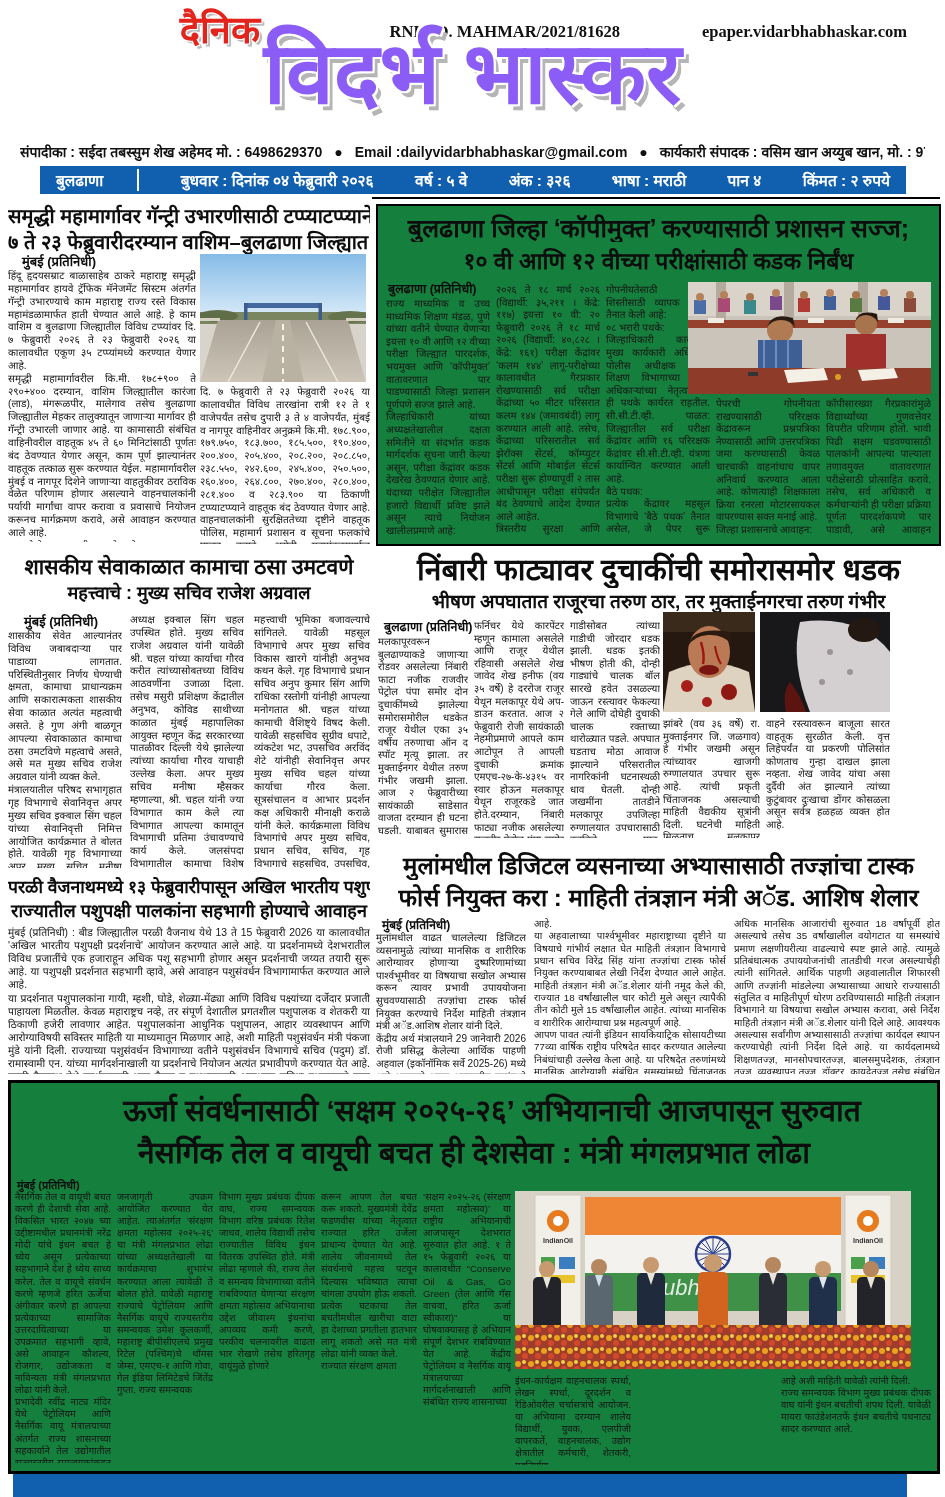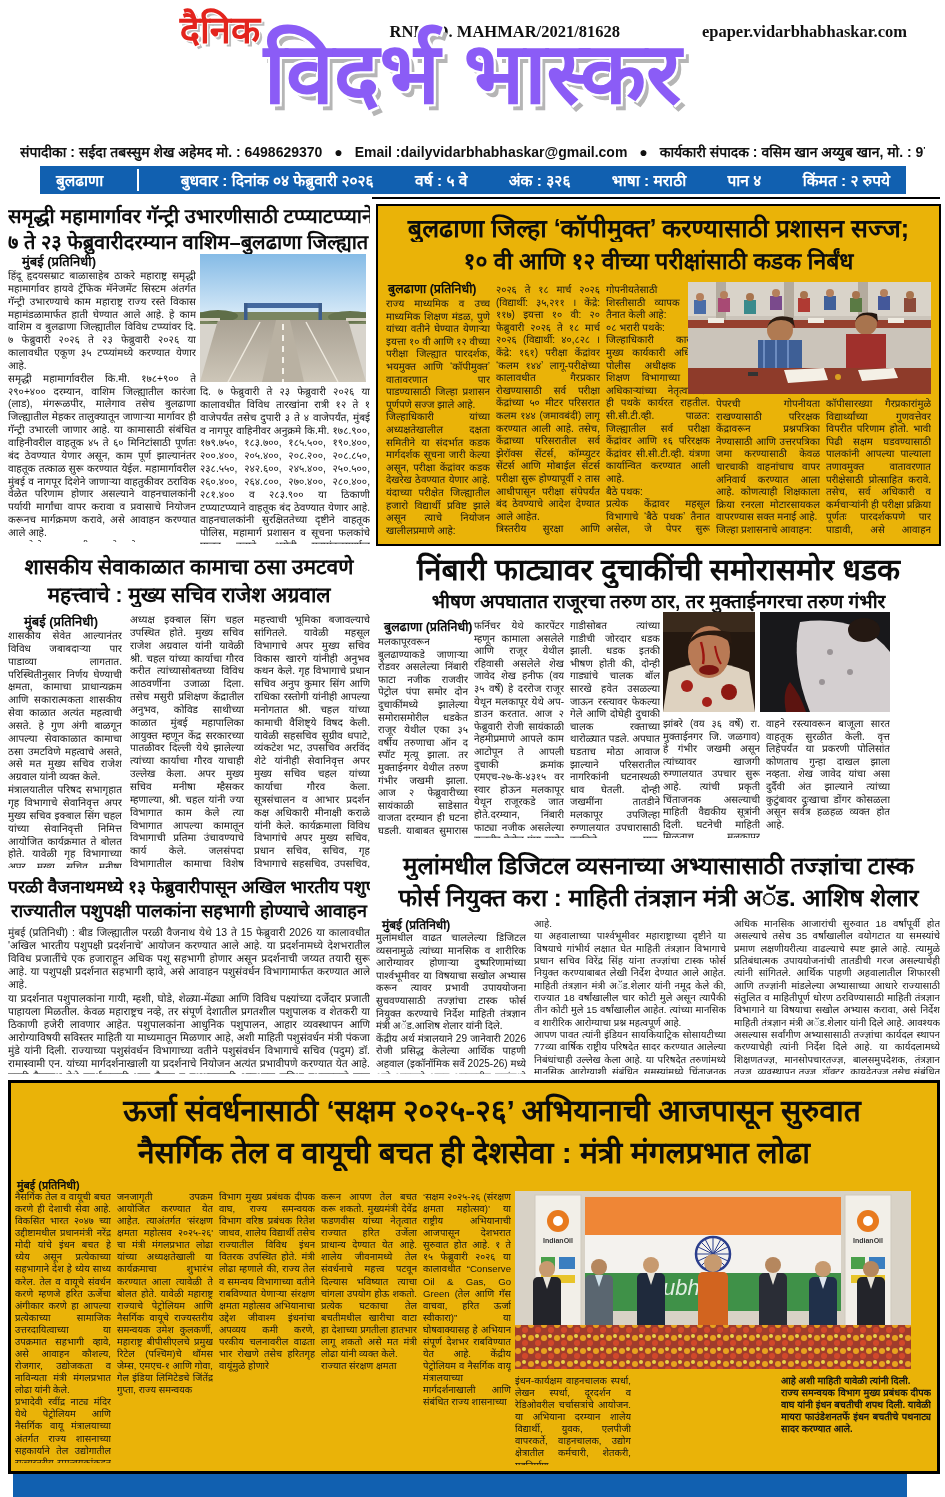--- a/index.html
+++ b/index.html
@@ -4,21 +4,21 @@
 <style>
   html,body{margin:0;padding:0;background:#e9e9e9;}
   .page{position:relative;width:945px;height:1497px;margin:0 auto;background:#ffffff;
         font-family:"Liberation Sans","DejaVu Sans",sans-serif;overflow:hidden;color:#141414;}
   .abs{position:absolute;}
   .hl{font-weight:bold;color:#0d0d0d;text-align:center;white-space:nowrap;overflow:hidden;}
   .col{text-align:justify;white-space:pre-line;overflow:hidden;color:#151515;line-height:1.26;}
   .byline{font-weight:bold;color:#0d0d0d;white-space:nowrap;}
   .photo{overflow:hidden;background:#d8d4cc;}
   .photo svg{display:block;width:100%;height:100%;}
-  .boxed{border:2px solid #000;background:#eab308;}
+  .boxed{border:2px solid #000;background:#15803d;}
   .masthead-title{color:#8b5cf6;font-weight:bold;text-align:center;line-height:1;
      text-shadow:-2px -2px 0 #fff,2px -2px 0 #fff,-2px 2px 0 #fff,2px 2px 0 #fff,5px 6px 0 #b5b5b5;}
   .masthead-tag{color:#e3241d;font-weight:bold;text-align:center;
      text-shadow:-1px -1px 0 #fff,1px -1px 0 #fff,-1px 1px 0 #fff,1px 1px 0 #fff,3px 3px 0 #bdbdbd;}
   .rni{font-weight:bold;color:#111;font-size:16.5px;font-family:"Liberation Serif","DejaVu Serif",serif;}
   .contact{font-weight:bold;font-size:14px;color:#111;text-align:center;white-space:nowrap;overflow:hidden;}
   .infobar{display:flex;align-items:center;color:#fff;font-weight:bold;font-size:15.5px;
      padding:0 16px;box-sizing:border-box;}
   .infobar .item{white-space:nowrap;}
   .rule{background:#000;}
@@ -164,21 +164,21 @@
         <circle cx="150" cy="95" r="3" fill="#d8a020"></circle>
       </svg>
     </div>
     <div class="abs col" style="left:338px;top:192px;width:104px;height:138px;font-size:10px;">पेपरची गोपनीयता राखण्यासाठी परिरक्षक केंद्रावरून प्रश्नपत्रिका नेण्यासाठी आणि उत्तरपत्रिका जमा करण्यासाठी केवळ चारचाकी वाहनांचाच वापर अनिवार्य करण्यात आला आहे. कोणत्याही शिक्षकाला क्रिया रनरला मोटारसायकल वापरण्यास सक्त मनाई आहे.
 जिल्हा प्रशासनाचे आवाहन:</div>
     <div class="abs col" style="left:448px;top:192px;width:105px;height:138px;font-size:10px;">कॉपीसारख्या गैरप्रकारांमुळे विद्यार्थ्यांच्या गुणवत्तेवर विपरीत परिणाम होतो. भावी पिढी सक्षम घडवण्यासाठी पालकांनी आपल्या पाल्याला तणावमुक्त वातावरणात परीक्षेसाठी प्रोत्साहित करावे. तसेच, सर्व अधिकारी व कर्मचाऱ्यांनी ही परीक्षा प्रक्रिया पूर्णतः पारदर्शकपणे पार पाडावी, असे आवाहन जिल्हाधिकारी व दक्षता समितीने केले आहे.</div>
   </div>
 
   <div class="abs" style="left:8px;top:552px;width:362px;height:316px;">
     <div class="abs hl" style="left:0;top:0;width:362px;font-size:21px;height:27px;">शासकीय सेवाकाळात कामाचा ठसा उमटवणे</div>
-    <div class="abs hl" style="left:0;top:28px;width:362px;font-size:21px;height:27px;">महत्त्वाचे : मुख्य सचिव राजेश अग्रवाल</div>
+    <div class="abs hl" style="left:0;top:28px;width:362px;font-size:18px;height:27px;">महत्त्वाचे : मुख्य सचिव राजेश अग्रवाल</div>
     <div class="abs byline" style="left:16px;top:60px;font-size:13px;">मुंबई (प्रतिनिधी)</div>
     <div class="abs col" style="left:0;top:78px;width:114px;height:238px;font-size:10.2px;">शासकीय सेवेत आल्यानंतर विविध जबाबदाऱ्या पार पाडाव्या लागतात. परिस्थितीनुसार निर्णय घेण्याची क्षमता, कामाचा प्राधान्यक्रम आणि सकारात्मकता शासकीय सेवा काळात अत्यंत महत्वाची असते. हे गुण अंगी बाळगून आपल्या सेवाकाळात कामाचा ठसा उमटविणे महत्वाचे असते, असे मत मुख्य सचिव राजेश अग्रवाल यांनी व्यक्त केले.
 मंत्रालयातील परिषद सभागृहात गृह विभागाचे सेवानिवृत्त अपर मुख्य सचिव इक्बाल सिंग चहल यांच्या सेवानिवृत्ती निमित्त आयोजित कार्यक्रमात ते बोलत होते. यावेळी गृह विभागाच्या अपर मुख्य सचिव मनीषा म्हैसकर, सेवानिवृत्त अपर मुख्य सचिव तथा मुंबई पोलीस हाऊसिंग टाऊनशिपचे</div>
     <div class="abs col" style="left:122px;top:62px;width:114px;height:254px;font-size:10.2px;">अध्यक्ष इक्बाल सिंग चहल उपस्थित होते. मुख्य सचिव राजेश अग्रवाल यांनी यावेळी श्री. चहल यांच्या कार्याचा गौरव करीत त्यांच्यासोबतच्या विविध आठवणींना उजाळा दिला. तसेच मसुरी प्रशिक्षण केंद्रातील अनुभव, कोविड साथीच्या काळात मुंबई महापालिका आयुक्त म्हणून केंद्र सरकारच्या पातळीवर दिल्ली येथे झालेल्या त्यांच्या कार्याचा गौरव याचाही उल्लेख केला. अपर मुख्य सचिव मनीषा म्हैसकर म्हणाल्या, श्री. चहल यांनी ज्या विभागात काम केले त्या विभागात आपल्या कामातून विभागाची प्रतिमा उंचावण्याचे कार्य केले. जलसंपदा विभागातील कामाचा विशेष उल्लेख करीत विभागांतर्गत सुरू असलेले सिंचनाचे प्रकल्प पूर्ण करण्यात श्री. चहल यांनी</div>
     <div class="abs col" style="left:246px;top:62px;width:116px;height:254px;font-size:10.2px;">महत्त्वाची भूमिका बजावल्याचे सांगितले. यावेळी महसूल विभागाचे अपर मुख्य सचिव विकास खारगे यांनीही अनुभव कथन केले. गृह विभागाचे प्रधान सचिव अनुप कुमार सिंग आणि राधिका रस्तोगी यांनीही आपल्या मनोगतात श्री. चहल यांच्या कामाची वैशिष्ट्ये विषद केली. यावेळी सहसचिव सुग्रीव धपाटे, व्यंकटेश भट, उपसचिव अरविंद शेटे यांनीही सेवानिवृत्त अपर मुख्य सचिव चहल यांच्या कार्याचा गौरव केला. सूत्रसंचालन व आभार प्रदर्शन कक्ष अधिकारी मीनाक्षी कराळे यांनी केले. कार्यक्रमाला विविध विभागांचे अपर मुख्य सचिव, प्रधान सचिव, सचिव, गृह विभागाचे सहसचिव, उपसचिव, अवर सचिव, कक्ष अधिकारी व अन्य अधिकारी उपस्थित होते.</div>
   </div>
 
   <div class="abs" style="left:376px;top:548px;width:565px;height:298px;">
     <div class="abs hl" style="left:0;top:40px;width:565px;font-size:19px;height:26px;">भीषण अपघातात राजूरचा तरुण ठार, तर मुक्ताईनगरचा तरुण गंभीर</div>
     <div class="abs hl" style="left:0;top:0;width:565px;font-size:30px;height:40px;">निंबारी फाट्यावर दुचाकींची समोरासमोर धडक</div>
@@ -326,19 +326,19 @@
           <g>
               <circle cx="356" cy="78" r="8" fill="#b5875e"></circle>
               <rect x="342" y="86" width="28" height="56" rx="5" fill="#23242a"></rect>
               <polygon points="352,86 360,86 356,98" fill="#e8e4da"></polygon>
             </g>
         </g>
         <rect x="0" y="134" width="396" height="44" fill="url(#flowers)"></rect>
       </svg>
     </div>
     <div class="abs col" style="left:504px;top:292px;width:116px;height:90px;font-size:9.6px;">इंधन-कार्यक्षम वाहनचालक स्पर्धा, लेखन स्पर्धा, दूरदर्शन व रेडिओवरील चर्चासत्रांचे आयोजन. या अभियाना दरम्यान शालेय विद्यार्थी, युवक, एलपीजी वापरकर्ते, वाहनचालक, उद्योग क्षेत्रातील कर्मचारी, शेतकरी, गृहनिर्माण</div>
-    <div class="abs col" style="left:770px;top:292px;width:150px;height:90px;font-size:9.6px;font-weight:bold;">आहे अशी माहिती यावेळी त्यांनी दिली.
+    <div class="abs col" style="left:770px;top:292px;width:150px;height:90px;font-size:9.6px;">आहे अशी माहिती यावेळी त्यांनी दिली.
 राज्य समन्वयक विभाग मुख्य प्रबंधक दीपक वाघ यांनी इंधन बचतीची शपथ दिली. यावेळी मायरा फाउंडेशनतर्फे इंधन बचतीचे पथनाट्य सादर करण्यात आले.</div>
   </div>
 
   <div class="abs footerbar" style="left:13px;top:1474px;width:894px;height:23px;"></div>
 
 </div>
 
 </body></html>

